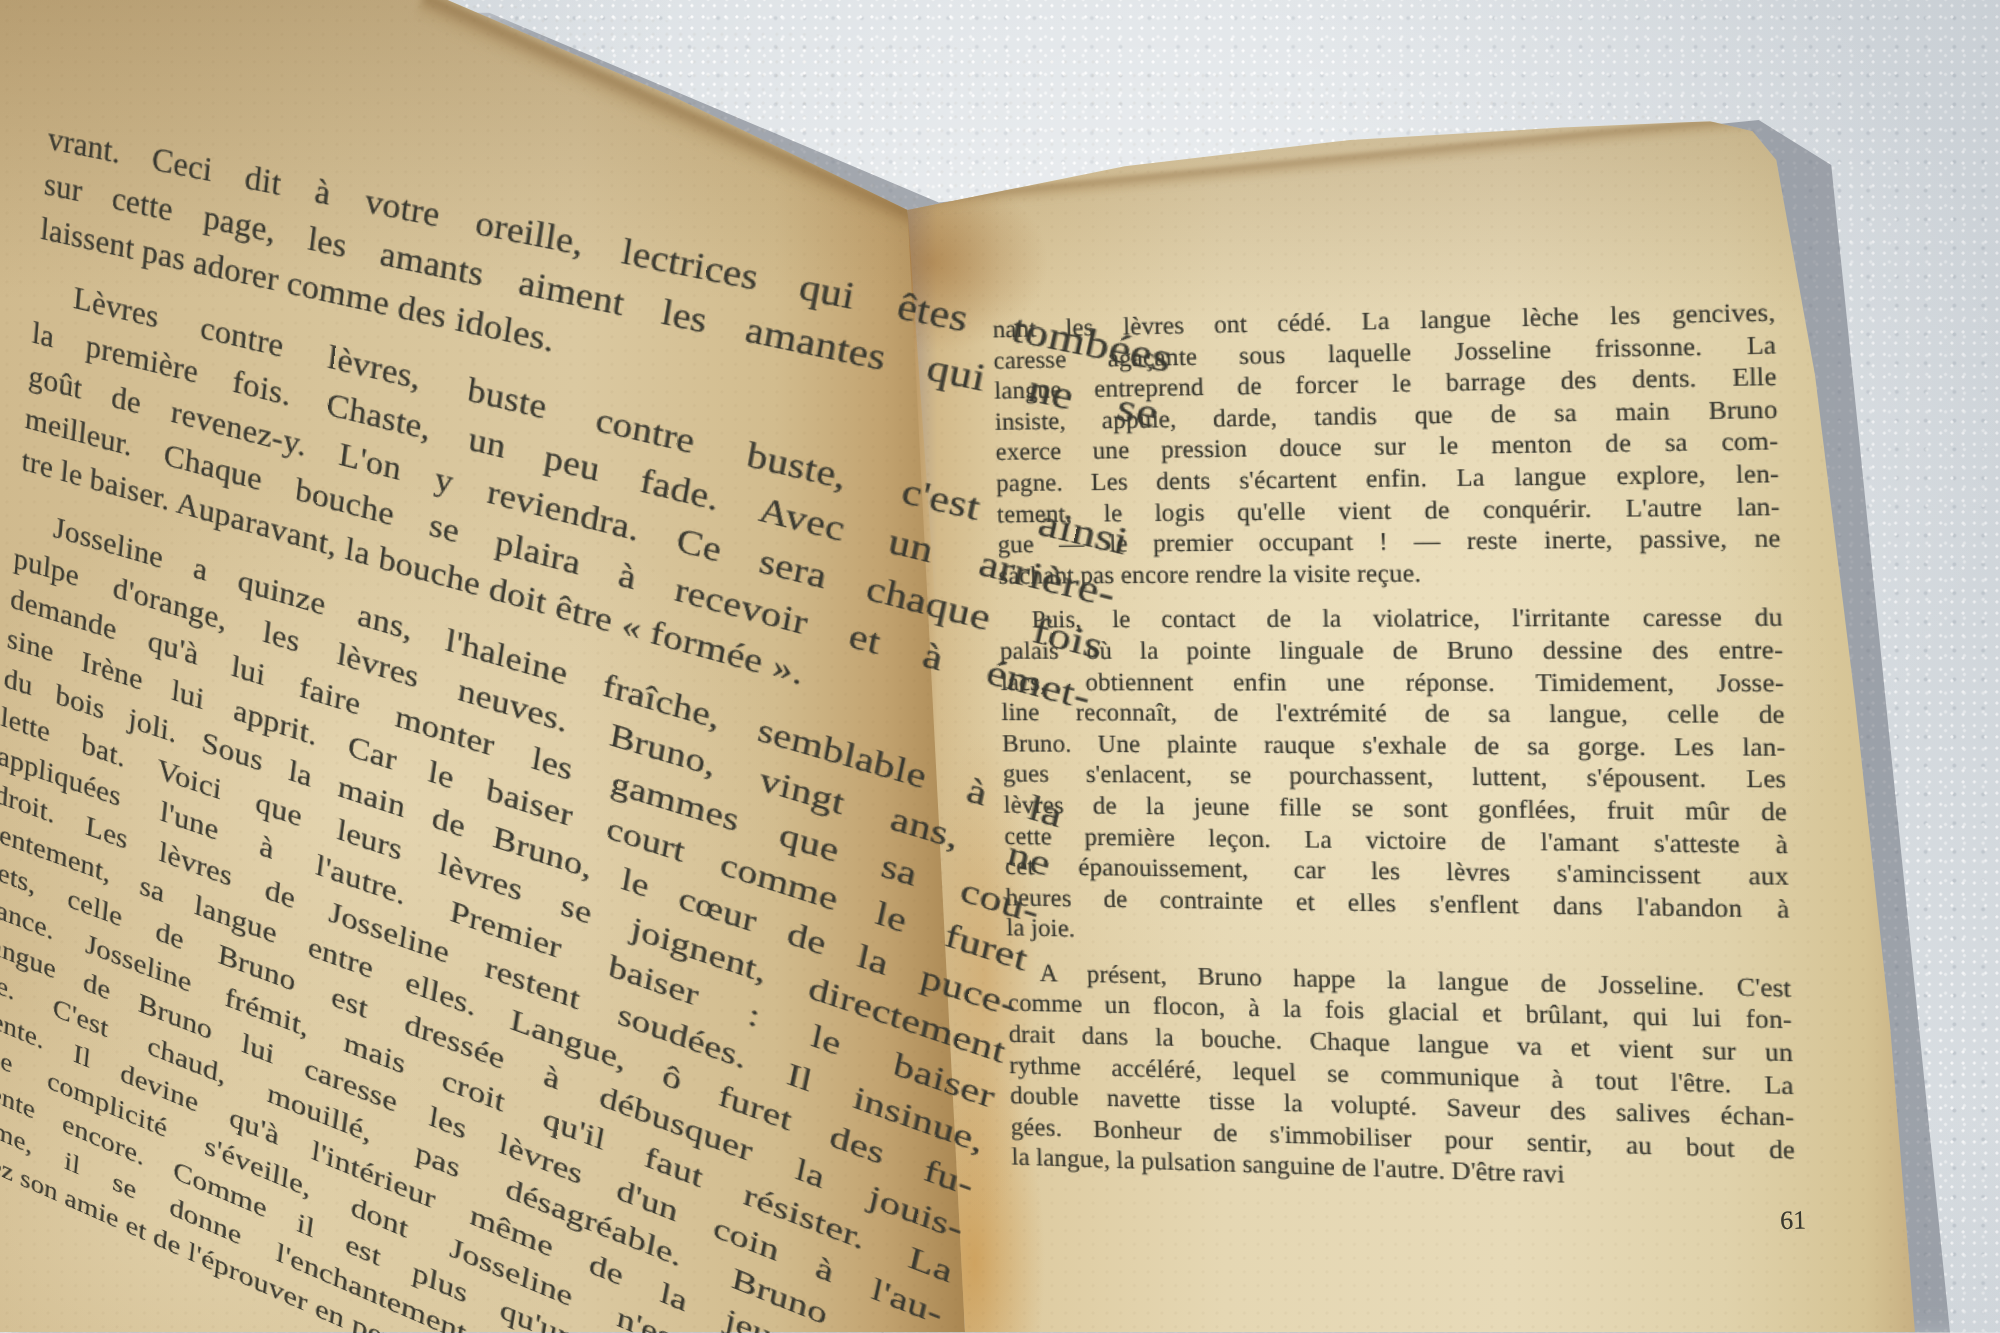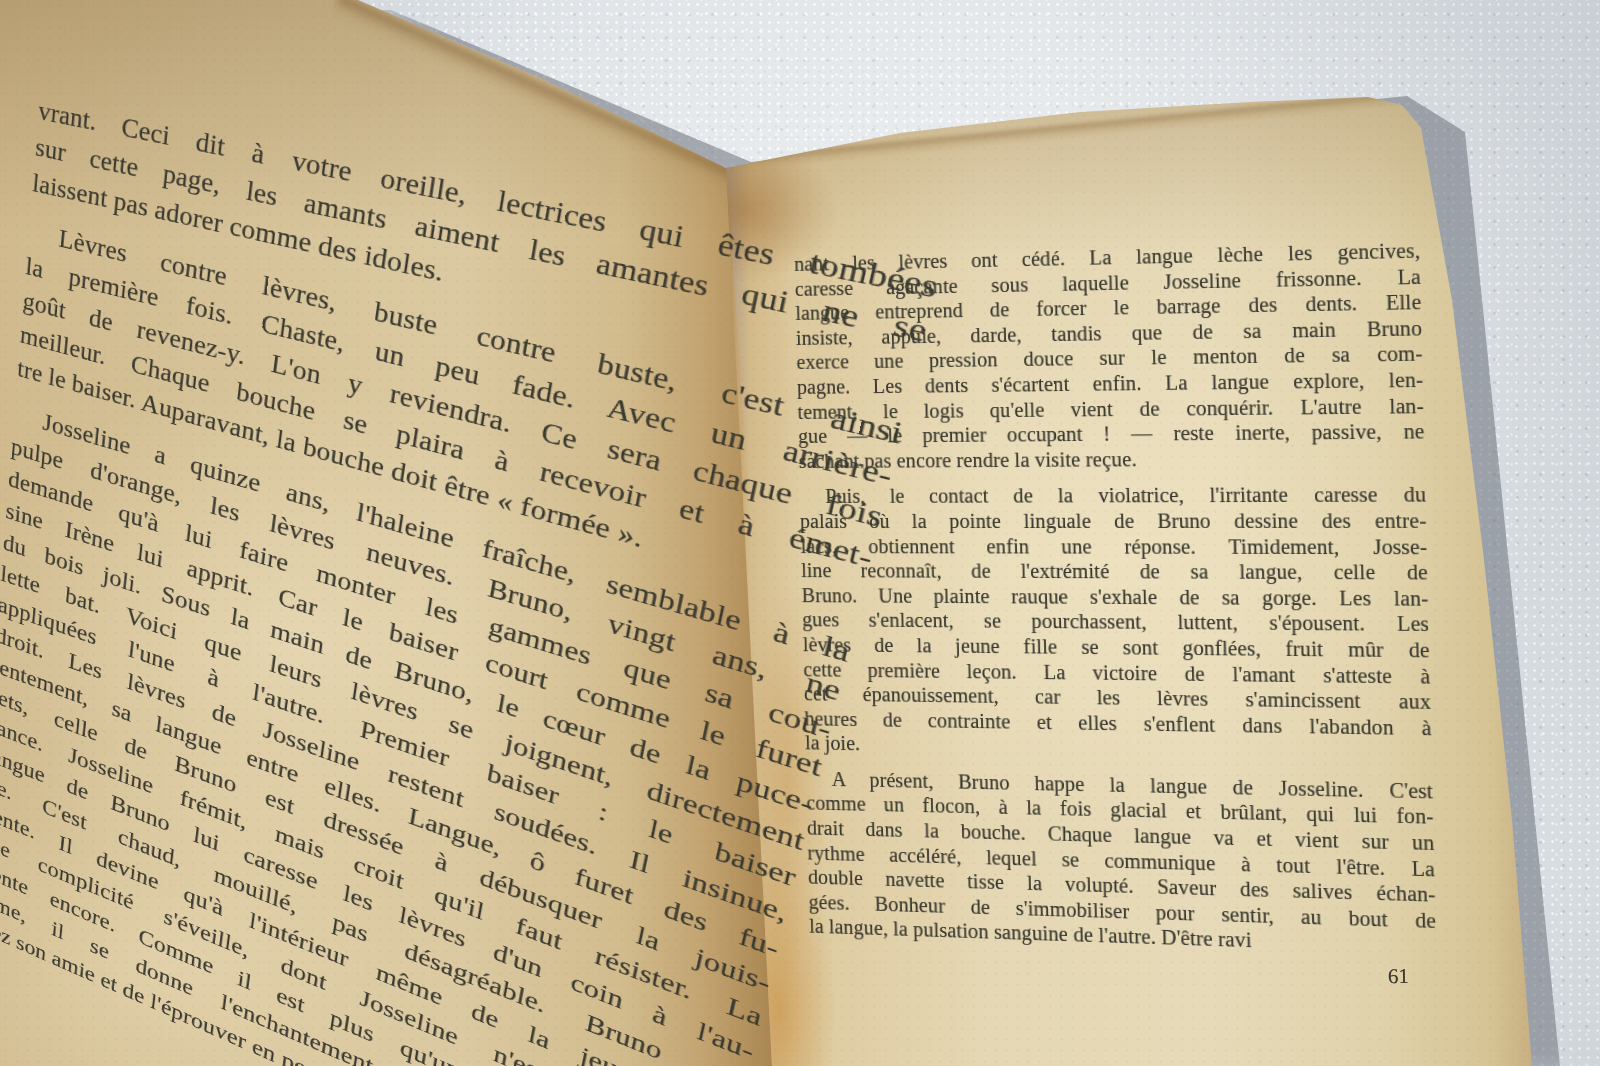--- a/index.html
+++ b/index.html
@@ -89,21 +89,21 @@
     transform:perspective(1500px) rotateY(-7deg) rotateZ(-1.3deg);
   }
   .para{margin:0 0 14px 0;}
   .right-text .para{margin:0 0 11px 0;}
   .para:last-child{margin-bottom:0;}
   .line{text-align:justify;text-align-last:justify;white-space:normal;}
   .line.para-last{text-align-last:left;}
   .para.indent .line:first-child{text-indent:34px;}
   .right-text .para.indent .line:first-child{text-indent:26px;}
   .page-number{
-    position:absolute;left:1388px;top:964px;z-index:4;
+    position:absolute;left:1424px;top:964px;z-index:4;
     font-size:21px;color:#3a392f;transform:rotate(-1deg);
     text-shadow:0 0 .5px rgba(58,57,47,.55);
   }
 </style>
 </head>
 <body>
 
 <div class="surface"></div>
 <div class="surface-light"></div>
 <div class="book-shadow"></div>

